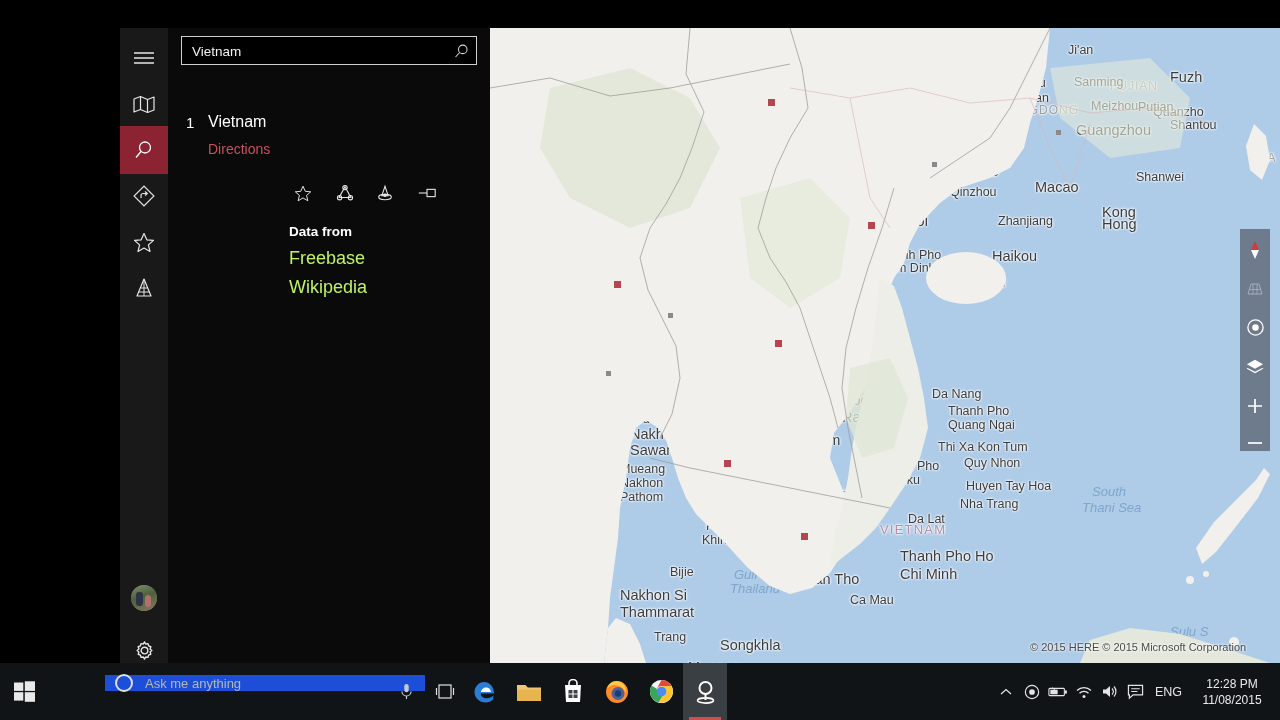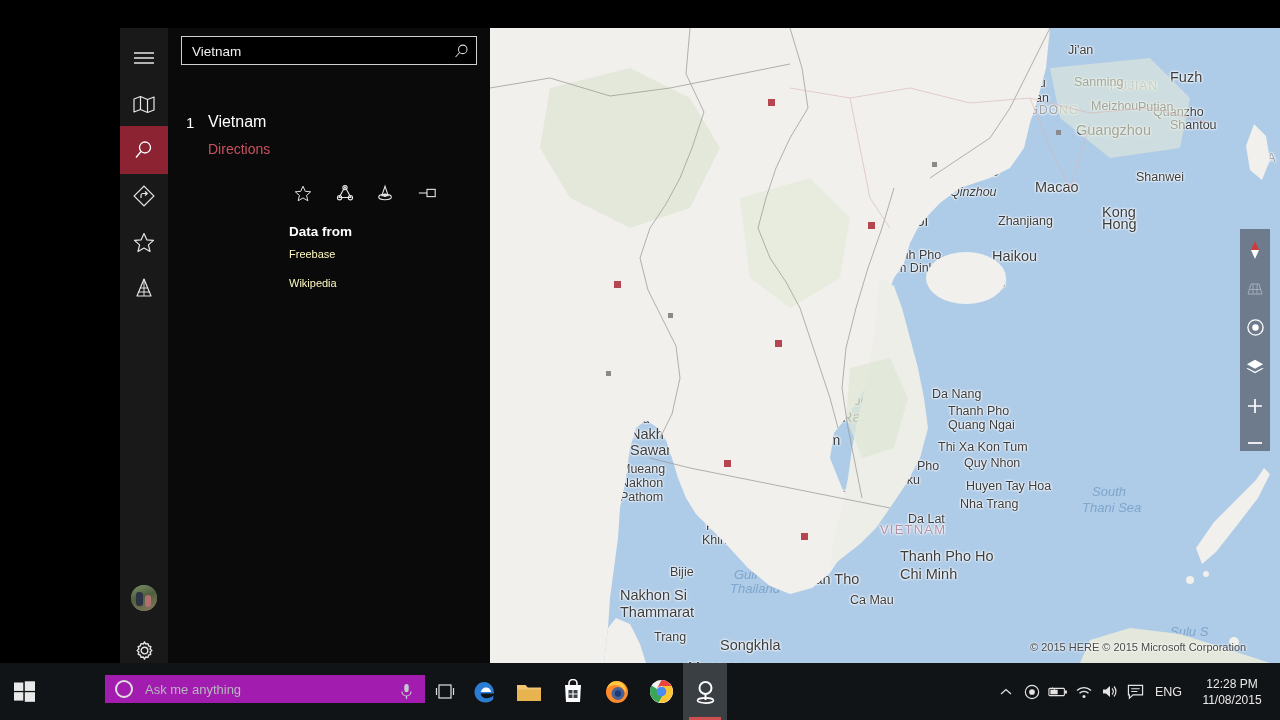--- a/index.html
+++ b/index.html
@@ -51,21 +51,21 @@
   #result-num { position:absolute; left:18px; top:86px; color:#fff; font-size:15px; }
   #result-title { position:absolute; left:40px; top:85px; color:#fff; font-size:16px; }
   #result-directions { position:absolute; left:40px; top:113px; color:#c8515f; font-size:14px; }
 
   #action-icons { position:absolute; left:118px; top:152px; width:160px; height:26px; }
   .act { position:absolute; top:0; width:26px; height:26px; display:flex;
          align-items:center; justify-content:center; }
   #act-0 { left:4px; } #act-1 { left:46px; } #act-2 { left:86px; } #act-3 { left:128px; }
 
   #datafrom-label { position:absolute; left:121px; top:196px; color:#fff; font-size:13.5px; font-weight:bold; }
-  .src-link { position:absolute; left:121px; color:#fef9c3; font-size:11px; }
+  .src-link { position:absolute; left:121px; color:#bef264; font-size:18px; }
   #src-0 { top:220px; } #src-1 { top:249px; }
 
   
   #map { position:absolute; left:430px; top:28px; width:790px; height:635px;
          background:#aecbe8; overflow:hidden; }
   .land { position:absolute; }
   .mlabel { position:absolute; white-space:pre; color:#3c3c3c; font-size:12.5px;
             line-height:13.5px; text-shadow:0 0 3px #fff,0 0 3px #fff,0 0 2px #fff; }
   .mlabel.big { font-size:14.5px; }
   .mlabel.region { color:#b58fa3; letter-spacing:1.2px; font-size:13px; }
@@ -85,21 +85,21 @@
 
   #map-copyright { position:absolute; left:540px; bottom:10px; color:#4a4a4a; font-size:11px;
                    text-shadow:0 0 3px #fff,0 0 3px #fff; }
   #map-more { position:absolute; right:22px; bottom:-20px; color:#d8d8d8; font-size:15px;
               letter-spacing:2px; }
 
   
   #taskbar { position:absolute; left:0; bottom:0; width:1280px; height:57px; background:#111417; }
   #start-btn { position:absolute; left:0; top:0; width:48px; height:57px;
                display:flex; align-items:center; justify-content:center; }
-  #cortana { position:absolute; left:105px; top:12px; width:320px; height:28px; background:#a21caf;
+  #cortana { position:absolute; left:105px; top:12px; width:320px; height:16px; background:#1d4ed8;
              display:flex; align-items:center; }
   #cortana-circle { margin-left:10px; width:18px; height:18px; border-radius:50%;
                     border:2.5px solid #dfdfdf; }
   #cortana-text { margin-left:12px; color:#b4b8bc; font-size:13px; }
   #cortana-mic { position:absolute; right:12px; top:8px; }
   #taskview-btn { position:absolute; left:427px; top:12px; width:36px; height:33px;
                   display:flex; align-items:center; justify-content:center; }
   .tbapp { position:absolute; top:0; width:44px; height:57px;
            display:flex; align-items:center; justify-content:center; }
   .tbapp.active { background:#3a3f44; }
@@ -292,21 +292,21 @@
         <div class="mlabel" style="left: 390px; top: 221px;">Thanh Pho</div>
         <div class="mlabel" style="left: 318px; top: 207px;">Viet Tri</div>
         <div class="mlabel" style="left: 508px; top: 187px;">Zhanjiang</div>
         <div class="mlabel big" style="left: 400px; top: 187px;">Hanoi</div>
         <div class="mlabel" style="left: 310px; top: 193px;">Thanh Pho</div>
         <div class="mlabel" style="left: 111px; top: 164px;">Mandalay</div>
         <div class="mlabel" style="left: 1px; top: 171px;">Chakaria</div>
         <div class="mlabel province" style="left: 770px; top: 124px;">TA</div>
         <div class="mlabel big" style="left: 612px; top: 178px;">Kong</div>
         <div class="mlabel big" style="left: 612px; top: 160px; margin-top: 30px;">Hong</div>
-        <div class="mlabel" style="left: 460px; top: 158px; font-style: italic;">Qinzhou</div>
+        <div class="mlabel" style="left: 460px; top: 158px;">Qinzhou</div>
         <div class="mlabel" style="left: 362px; top: 157px;">Chongzuo</div>
         <div class="mlabel" style="left: 1px; top: 153px;">hittagong</div>
         <div class="mlabel" style="left: 646px; top: 143px;">Shanwei</div>
         <div class="mlabel big" style="left: 545px; top: 153px;">Macao</div>
         <div class="mlabel big" style="left: 455px; top: 134px;">Nanning</div>
         <div class="mlabel" style="left: 272px; top: 139px;">Prefecture</div>
         <div class="mlabel" style="left: 278px; top: 125px;">Yizu Aut.</div>
         <div class="mlabel province" style="left: 1px; top: 127px;">ZORAM</div>
         <div class="mlabel" style="left: 1px; top: 108px;">war</div>
         <div class="mlabel" style="left: 680px; top: 91px;">Shantou</div>

